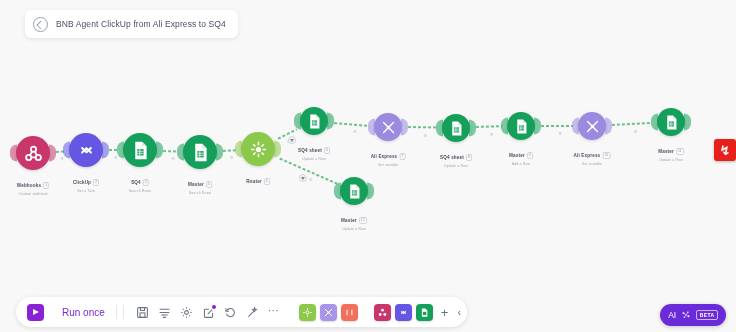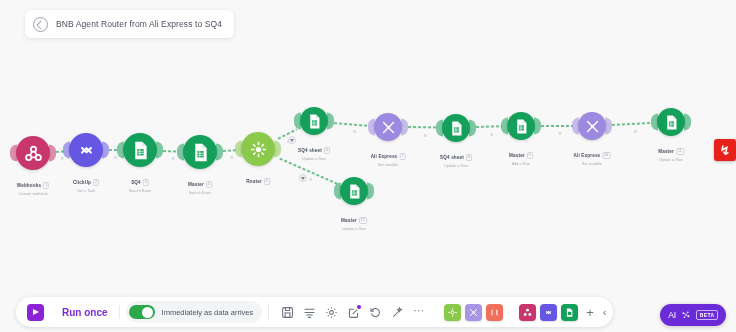--- a/index.html
+++ b/index.html
@@ -115,21 +115,21 @@
   .run-btn { display: flex; align-items: center; gap: 6px; padding: 0 5px; cursor: pointer; }
   .play-sq {
     width: 17px; height: 17px; border-radius: 4px; background: #8b22d6;
     display: flex; align-items: center; justify-content: center;
   }
   .play-sq i {
     width: 0; height: 0; border-top: 3.6px solid transparent;
     border-bottom: 3.6px solid transparent; border-left: 6px solid #ffffff;
     margin-left: 1.5px;
   }
-  .run-label { font-size: 10px; font-weight: bold; color: #7b2bd6; padding-left: 12px; }
+  .run-label { font-size: 10px; font-weight: normal; color: #7b2bd6; padding-left: 12px; }
 
   .vdiv { width: 1px; height: 14px; background: #e6e8ec; }
 
   .sched {
     display: flex; align-items: center; gap: 7px;
     background: #f3f4f6; border-radius: 15px; height: 22px; padding: 0 9px 0 3px;
   }
   .toggle {
     width: 26px; height: 14px; border-radius: 8px; background: #2aa84a; position: relative;
   }
@@ -170,21 +170,21 @@
     border: .8px solid rgba(255,255,255,.65); border-radius: 2px; padding: 1px 2.5px;
   }
 </style>
 </head>
 <body>
 
 <div id="stage">
 
   <div class="title-pill">
     <div class="back-circle"></div>
-    <div class="title-text">BNB Agent Router from Ali Express to SQ4</div>
+    <div class="title-text">BNB Agent ClickUp from Ali Express to SQ4</div>
   </div>
 
   <div id="links">
       <div class="link" style="left: 54.9648px; top: 151.757px; width: 9.08484px; transform: rotate(-3.2397deg) translateY(-50%);">
         <div class="dots"></div>
       </div>
       <div class="wrench-mini" style="left: 62.15px; top: 158.35px;">⚙</div>
       <div class="link" style="left: 108px; top: 150px; width: 10px; transform: rotate(0deg) translateY(-50%);">
         <div class="dots"></div>
       </div>
@@ -419,26 +419,20 @@
 
       <div class="run-btn">
         <div class="play-sq">
             <i></i>
           </div>
         <div class="run-label">Run once</div>
       </div>
 
       <div class="vdiv"></div>
 
-      <div class="sched">
-        <div class="toggle">
-            <div class="knob"></div>
-          </div>
-        <div class="sched-label">Immediately as data arrives</div>
-      </div>
 
       <div class="vdiv"></div>
 
       <div class="tool-icons">
         <div class="ticon">
           <svg viewBox="0 0 16 16" width="13" height="13" fill="none" stroke="#6b7280" stroke-width="1.3">
             <rect x="2" y="2" width="12" height="12" rx="1.5"></rect>
               <rect x="5" y="8.5" width="6" height="5.5"></rect>
               <path d="M5.5 2v3.5h5V2"></path>
           </svg>

